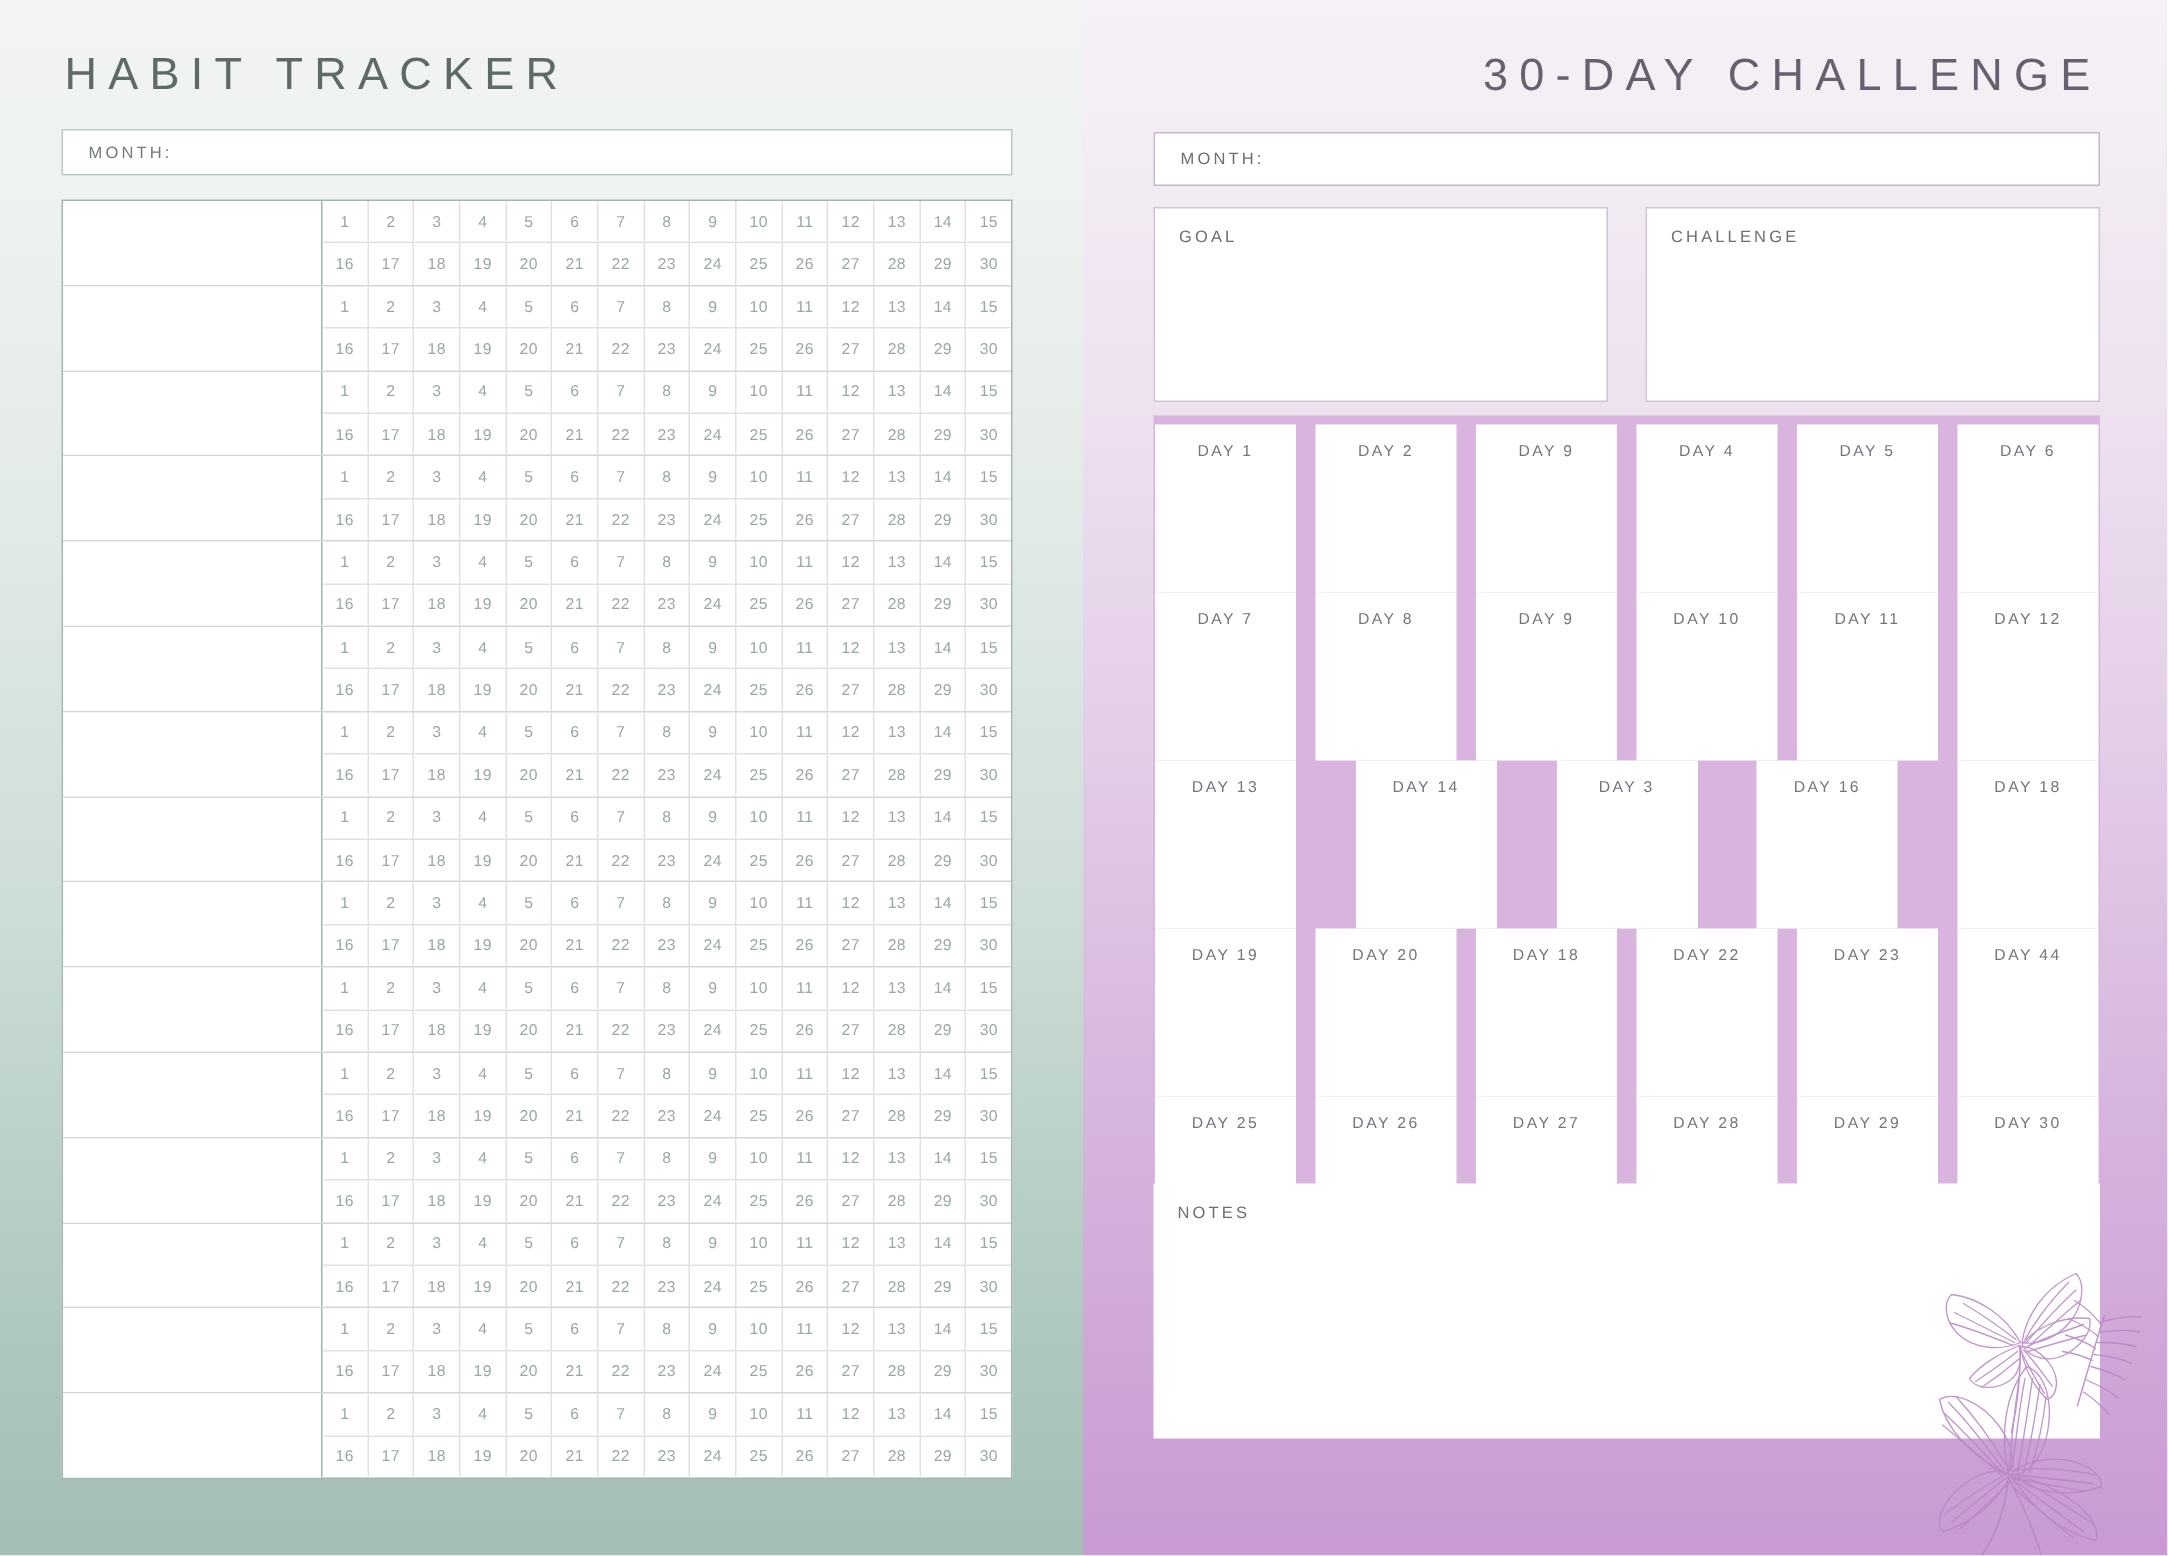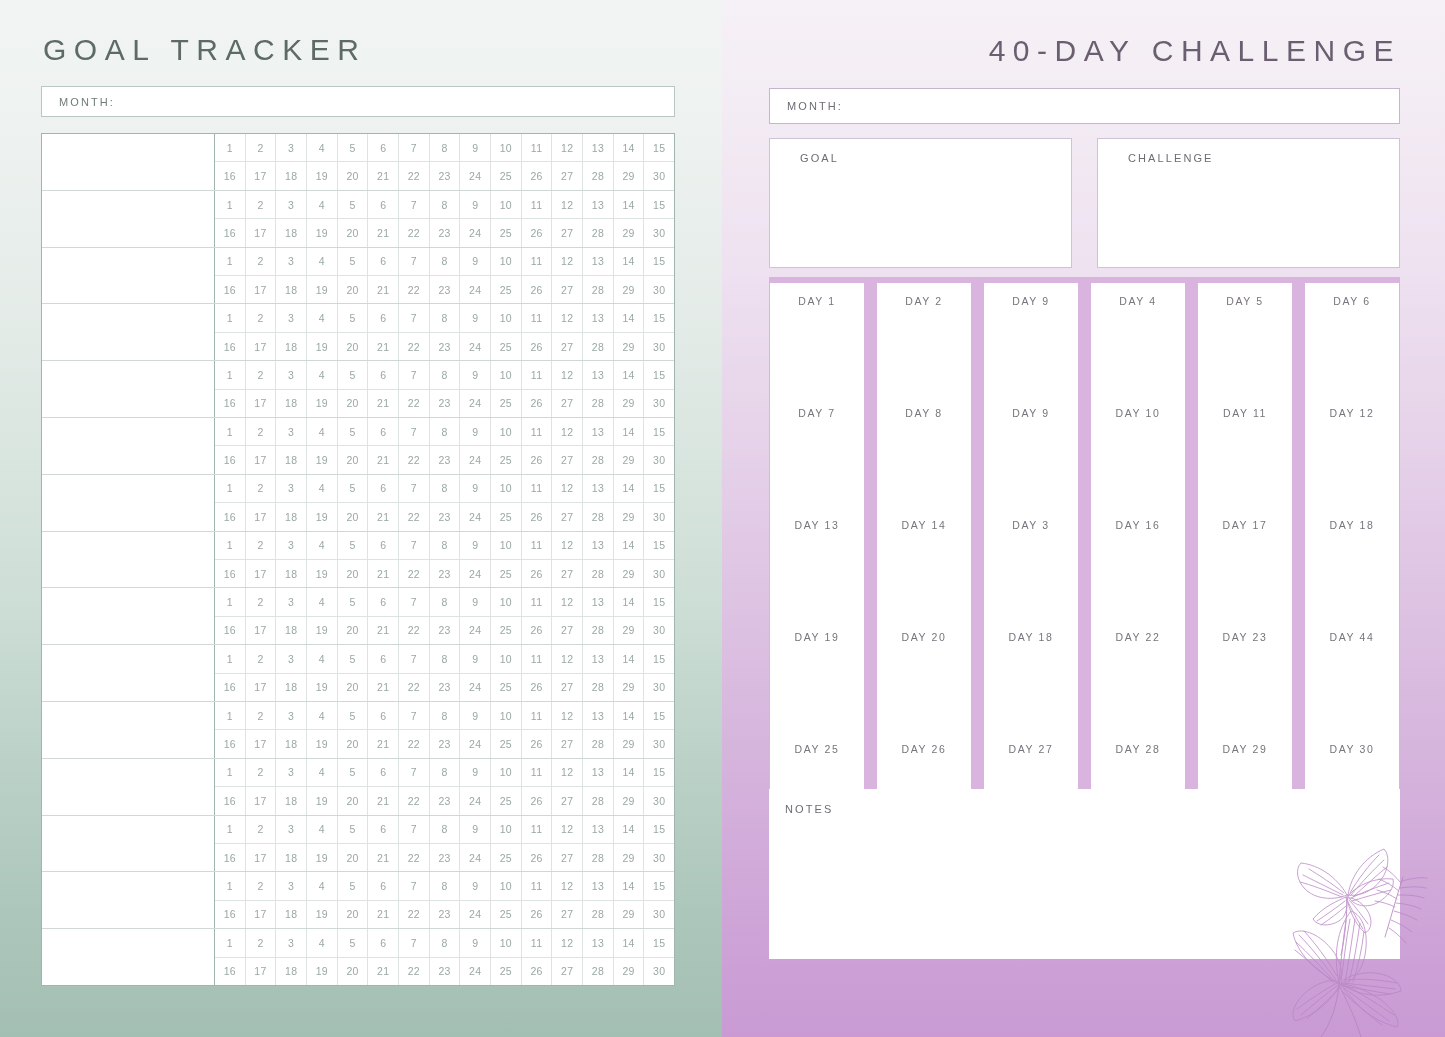--- a/index.html
+++ b/index.html
@@ -161,21 +161,20 @@
     height: 130px;
     background: #ffffff;
     border: 1px solid #cfc2d4;
     box-sizing: border-box;
   }
   .gc-label {
     font-size: 11px;
     letter-spacing: 2.1px;
     color: #6f6a74;
     padding: 13px 0 0 16px;
-    margin-left: 14px;
   }
 
   .days-panel {
     position: absolute;
     left: 47px;
     top: 277px;
     width: 631px;
     height: 533px;
     background: #d8b4de;
     box-sizing: border-box;
@@ -228,21 +227,21 @@
     pointer-events: none;
   }
 </style>
 </head>
 <body>
 
 <div class="page">
 
   <div class="left-page">
 
-    <div class="left-title">GOAL TRACKER</div>
+    <div class="left-title">HABIT TRACKER</div>
 
     <div class="month-box-left">
       <span class="month-label-left">MONTH:</span>
     </div>
 
     <div class="habit-table" id="habit-table">
         <div class="habit-row">
           <div class="habit-name-cell"></div>
           <div class="habit-days">
             <div class="day-line top">
@@ -825,21 +824,21 @@
               <div class="day-cell">29</div>
               <div class="day-cell">30</div>
             </div>
           </div>
         </div>
       </div>
   </div>
 
   <div class="right-page">
 
-    <div class="right-title">40-DAY CHALLENGE</div>
+    <div class="right-title">30-DAY CHALLENGE</div>
 
     <div class="month-box-right">
       <span class="month-label-right">MONTH:</span>
     </div>
 
     <div class="gc-row">
       <div class="gc-box">
         <div class="gc-label">GOAL</div>
       </div>
       <div class="gc-box">
@@ -893,23 +892,20 @@
             <div class="day-card-label">DAY 13</div>
           </div>
           <div class="day-card">
             <div class="day-card-label">DAY 14</div>
           </div>
           <div class="day-card">
             <div class="day-card-label">DAY 3</div>
           </div>
           <div class="day-card">
             <div class="day-card-label">DAY 16</div>
-          </div>
-          <div class="day-card">
-            <div class="day-card-label">DAY 17</div>
           </div>
           <div class="day-card">
             <div class="day-card-label">DAY 18</div>
           </div>
         </div>
         <div class="days-grid-row">
           <div class="day-card">
             <div class="day-card-label">DAY 19</div>
           </div>
           <div class="day-card">

